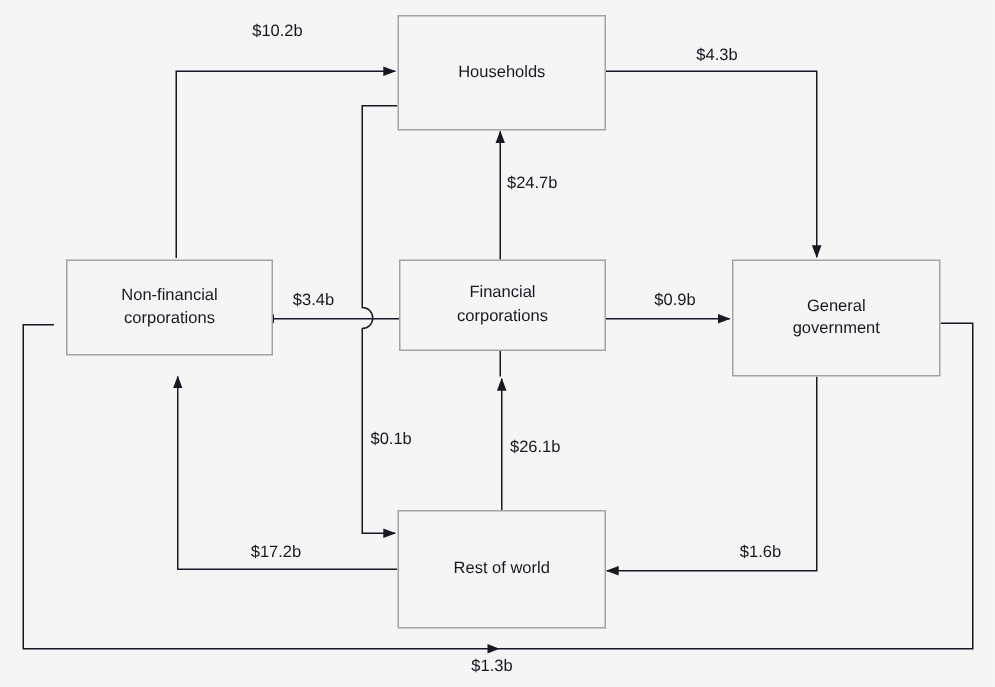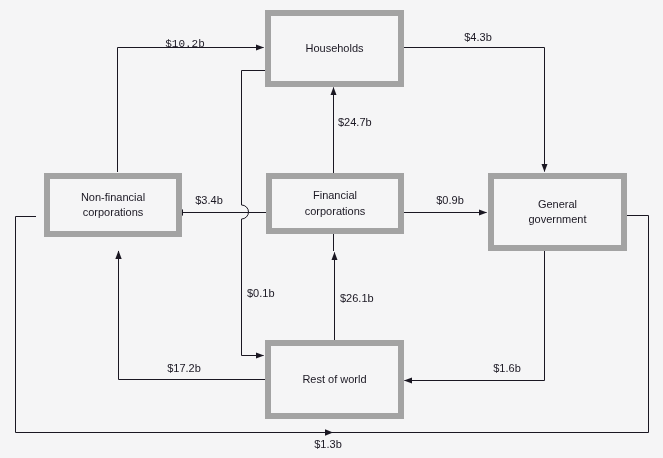--- a/index.html
+++ b/index.html
@@ -3,31 +3,31 @@
 <meta charset="utf-8">
 <style>
   html,body{margin:0;padding:0;}
   body{background:#e8e8e8;font-family:"Liberation Sans",sans-serif;}
   .stage{
     position:relative;width:663px;height:458px;background:#f5f5f6;overflow:hidden;
     color:#1a1722;font-size:11px;line-height:1.4;
   }
   .stage svg{position:absolute;left:0;top:0;}
   .node{
-    position:absolute;box-sizing:border-box;border:6px solid #a3a3a3;background:#f5f5f6;
+    position:absolute;box-sizing:border-box;border:1px solid #a3a3a3;background:#f5f5f6;
     display:flex;align-items:center;justify-content:center;text-align:center;
     white-space:pre-line;
   }
   .node-households{left:265px;top:10px;width:139px;height:77px;}
   .node-nfc{left:44px;top:173px;width:138px;height:64px;}
   .node-fc{left:266px;top:173px;width:138px;height:61px;}
   .node-gg{left:488px;top:173px;width:139px;height:78px;}
   .node-row{left:265px;top:340px;width:139px;height:79px;}
   .flow-label{position:absolute;white-space:nowrap;}
-  .lbl-0{left:185px;top:37px;transform:translateX(-50%);font-family:Liberation Mono, monospace;}
+  .lbl-0{left:185px;top:14px;transform:translateX(-50%);}
   .lbl-1{left:478px;top:30px;transform:translateX(-50%);}
   .lbl-2{left:338px;top:115px;}
   .lbl-3{left:209px;top:193px;transform:translateX(-50%);}
   .lbl-4{left:450px;top:193px;transform:translateX(-50%);}
   .lbl-5{left:247px;top:286px;}
   .lbl-6{left:340px;top:291px;}
   .lbl-7{left:184px;top:361px;transform:translateX(-50%);}
   .lbl-8{left:483px;top:361px;transform:translateX(-50%);margin-left:24px;}
   .lbl-9{left:310px;top:437px;transform:translateX(-50%);margin-left:18px;}
 </style>

